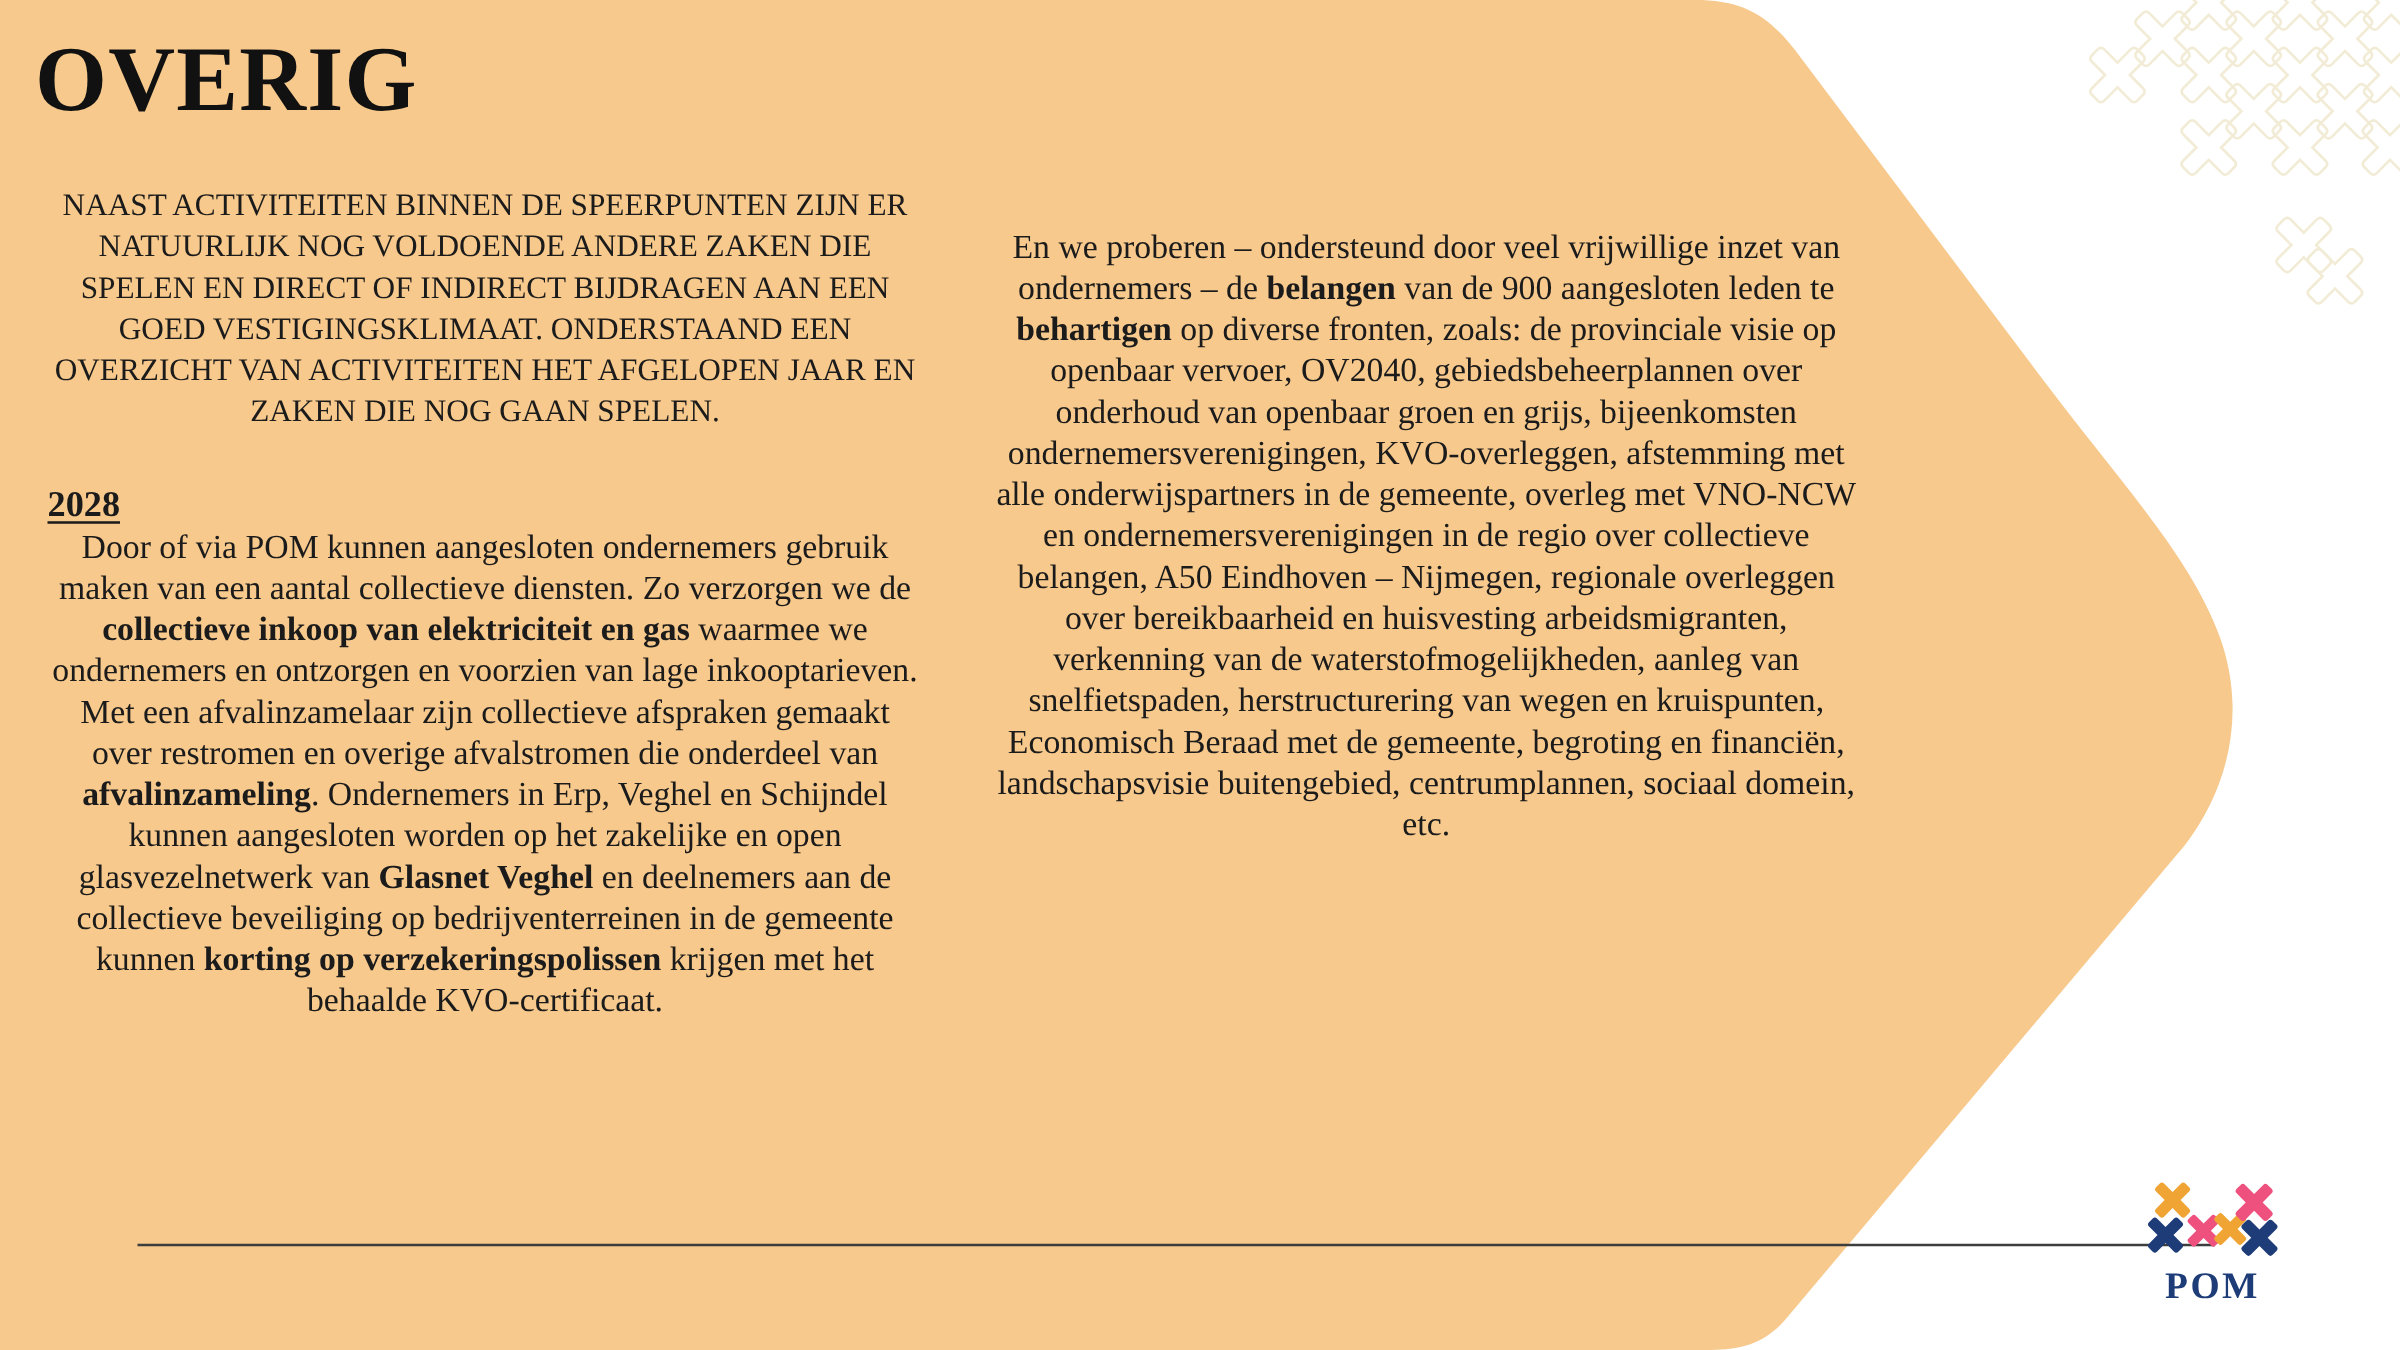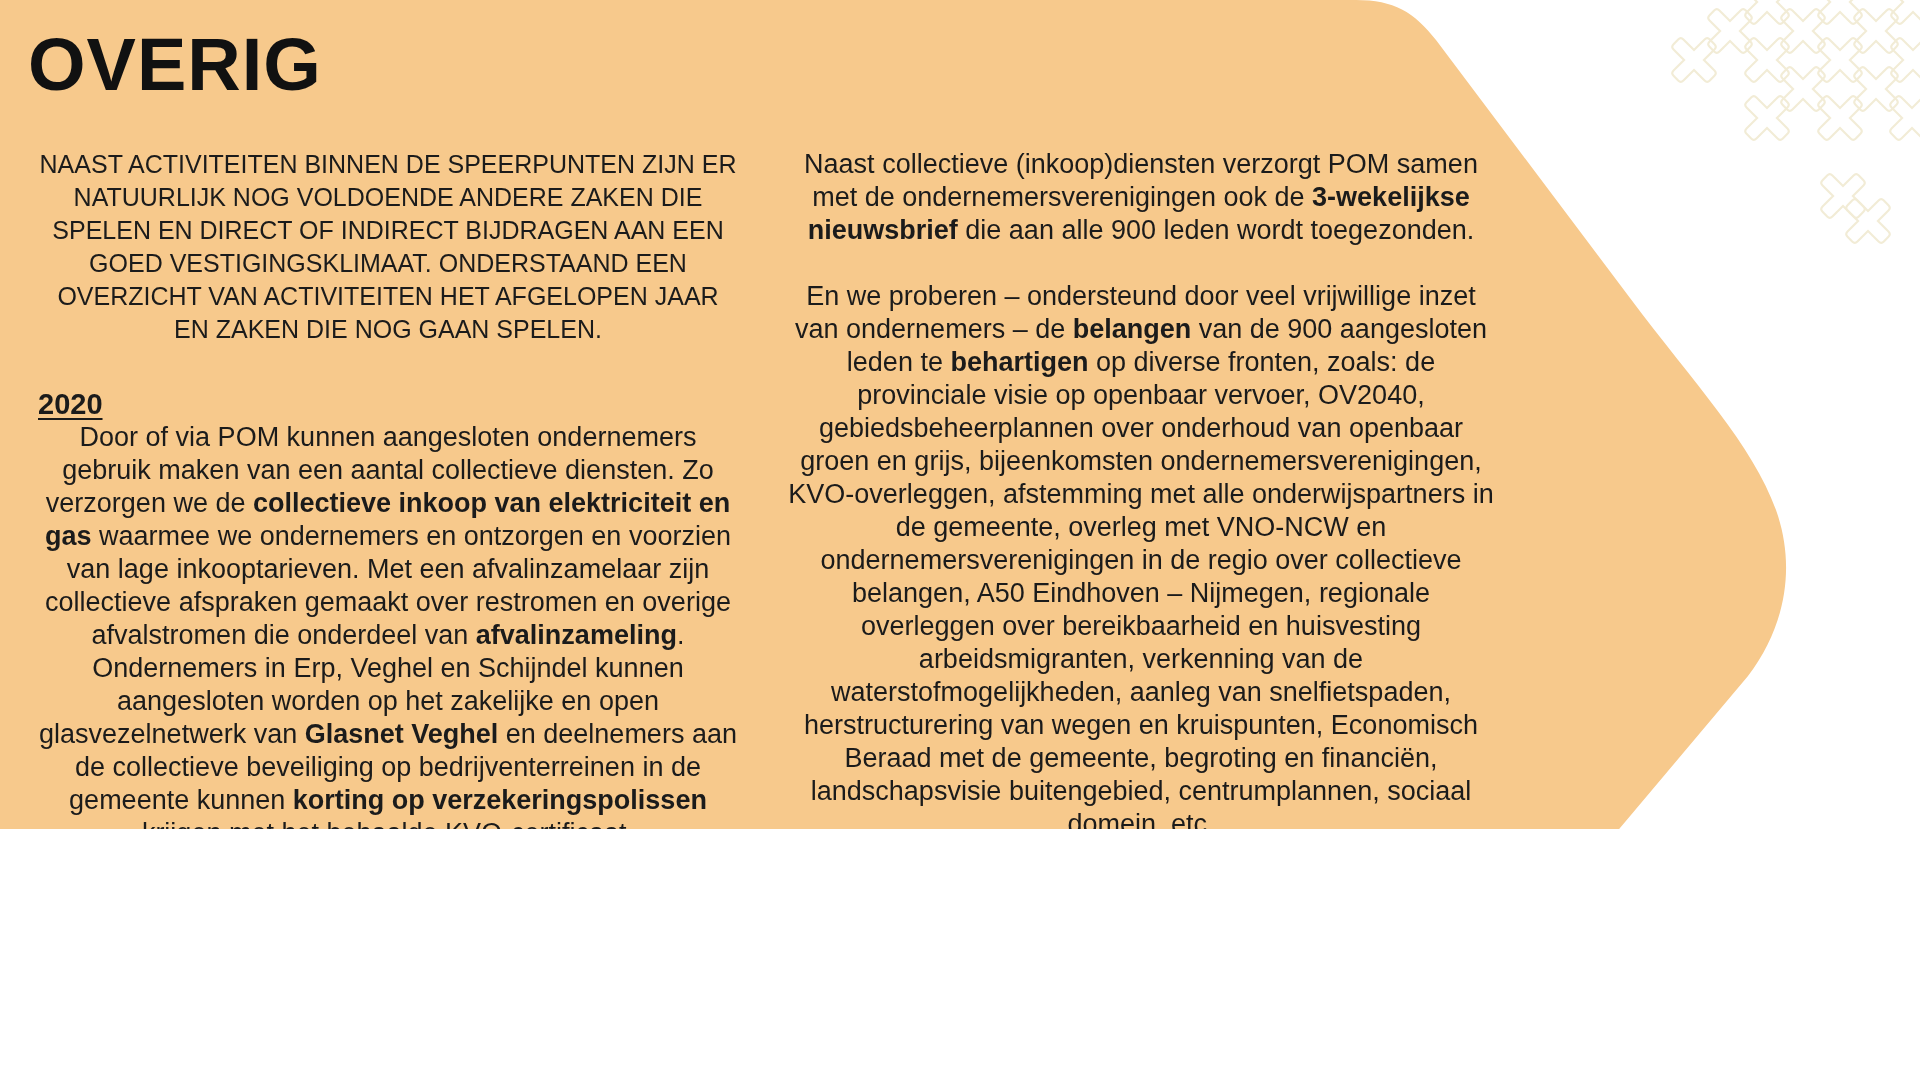--- a/index.html
+++ b/index.html
@@ -1,19 +1,19 @@
 <!DOCTYPE html>
 <html><head>
 <meta charset="utf-8">
 <title>OVERIG</title>
 <style>
   html,body{margin:0;padding:0;background:#ffffff;}
   .slide{
-    position:relative;width:1920px;height:829px;overflow:hidden;
-    background:#ffffff;font-family:Liberation Sans, sans-serif;
+    position:relative;width:1920px;height:1080px;overflow:hidden;
+    background:#ffffff;font-family:Liberation Serif, serif;
     color:#1b1b1b;
   }
   svg{display:block;}
   .bg-svg{position:absolute;inset:0;}
   .pattern-svg{position:absolute;inset:0;}
   .page-title{
     position:absolute;left:28px;top:22px;margin:0;
     font-size:74px;font-weight:700;letter-spacing:1px;color:#111111;
   }
   .col{position:absolute;top:148px;}
@@ -77,26 +77,25 @@
       <use href="#xglyph" x="1884" y="90" width="56" height="56"></use>
       <use href="#xglyph" x="1815" y="168" width="56" height="56"></use>
       <use href="#xglyph" x="1840" y="193" width="56" height="56"></use>
     </g>
   </svg>
 
   <h1 class="page-title">OVERIG</h1>
 
   <div class="col col-left">
     <p class="intro">NAAST ACTIVITEITEN BINNEN DE SPEERPUNTEN ZIJN ER NATUURLIJK NOG VOLDOENDE ANDERE ZAKEN DIE SPELEN EN DIRECT OF INDIRECT BIJDRAGEN AAN EEN GOED VESTIGINGSKLIMAAT. ONDERSTAAND EEN OVERZICHT VAN ACTIVITEITEN HET AFGELOPEN JAAR EN ZAKEN DIE NOG GAAN SPELEN.</p>
-    <h2 class="year-heading">2020</h2>
+    <h2 class="year-heading">2028</h2>
     <p class="body-text"><span>Door of via POM kunnen aangesloten ondernemers gebruik maken van een aantal collectieve diensten. Zo verzorgen we de </span><b>collectieve inkoop van elektriciteit en gas</b><span> waarmee we ondernemers en ontzorgen en voorzien van lage inkooptarieven. Met een afvalinzamelaar zijn collectieve afspraken gemaakt over restromen en overige afvalstromen die onderdeel van </span><b>afvalinzameling</b><span>. Ondernemers in Erp, Veghel en Schijndel kunnen aangesloten worden op het zakelijke en open glasvezelnetwerk van </span><b>Glasnet Veghel</b><span> en deelnemers aan de collectieve beveiliging op bedrijventerreinen in de gemeente kunnen </span><b>korting op verzekeringspolissen</b><span> krijgen met het behaalde KVO-certificaat.</span></p>
   </div>
 
   <div class="col col-right">
-    <p class="body-text"><span>Naast collectieve (inkoop)diensten verzorgt POM samen met de ondernemersverenigingen ook de </span><b>3-wekelijkse nieuwsbrief</b><span> die aan alle 900 leden wordt toegezonden.</span></p>
     <p class="body-text para-gap"><span>En we proberen – ondersteund door veel vrijwillige inzet van ondernemers – de </span><b>belangen</b><span> van de 900 aangesloten leden te </span><b>behartigen</b><span> op diverse fronten, zoals: de provinciale visie op openbaar vervoer, OV2040, gebiedsbeheerplannen over onderhoud van openbaar groen en grijs, bijeenkomsten ondernemersverenigingen, KVO-overleggen, afstemming met alle onderwijspartners in de gemeente, overleg met VNO-NCW en ondernemersverenigingen in de regio over collectieve belangen, A50 Eindhoven – Nijmegen, regionale overleggen over bereikbaarheid en huisvesting arbeidsmigranten, verkenning van de waterstofmogelijkheden, aanleg van snelfietspaden, herstructurering van wegen en kruispunten, Economisch Beraad met de gemeente, begroting en financiën, landschapsvisie buitengebied, centrumplannen, sociaal domein, etc.</span></p>
   </div>
 
   <div class="divider"></div>
 
   <div class="logo">
     <svg class="logo-marks" width="112" height="66" viewBox="0 0 100 62">
       <use href="#xglyph" x="3" y="0" width="34" height="34" fill="#f0a434"></use>
       <use href="#xglyph" x="-2.3" y="26.3" width="34" height="34" fill="#1e3c78"></use>
       <use href="#xglyph" x="27.8" y="24.5" width="31" height="31" fill="#ef517e"></use>

